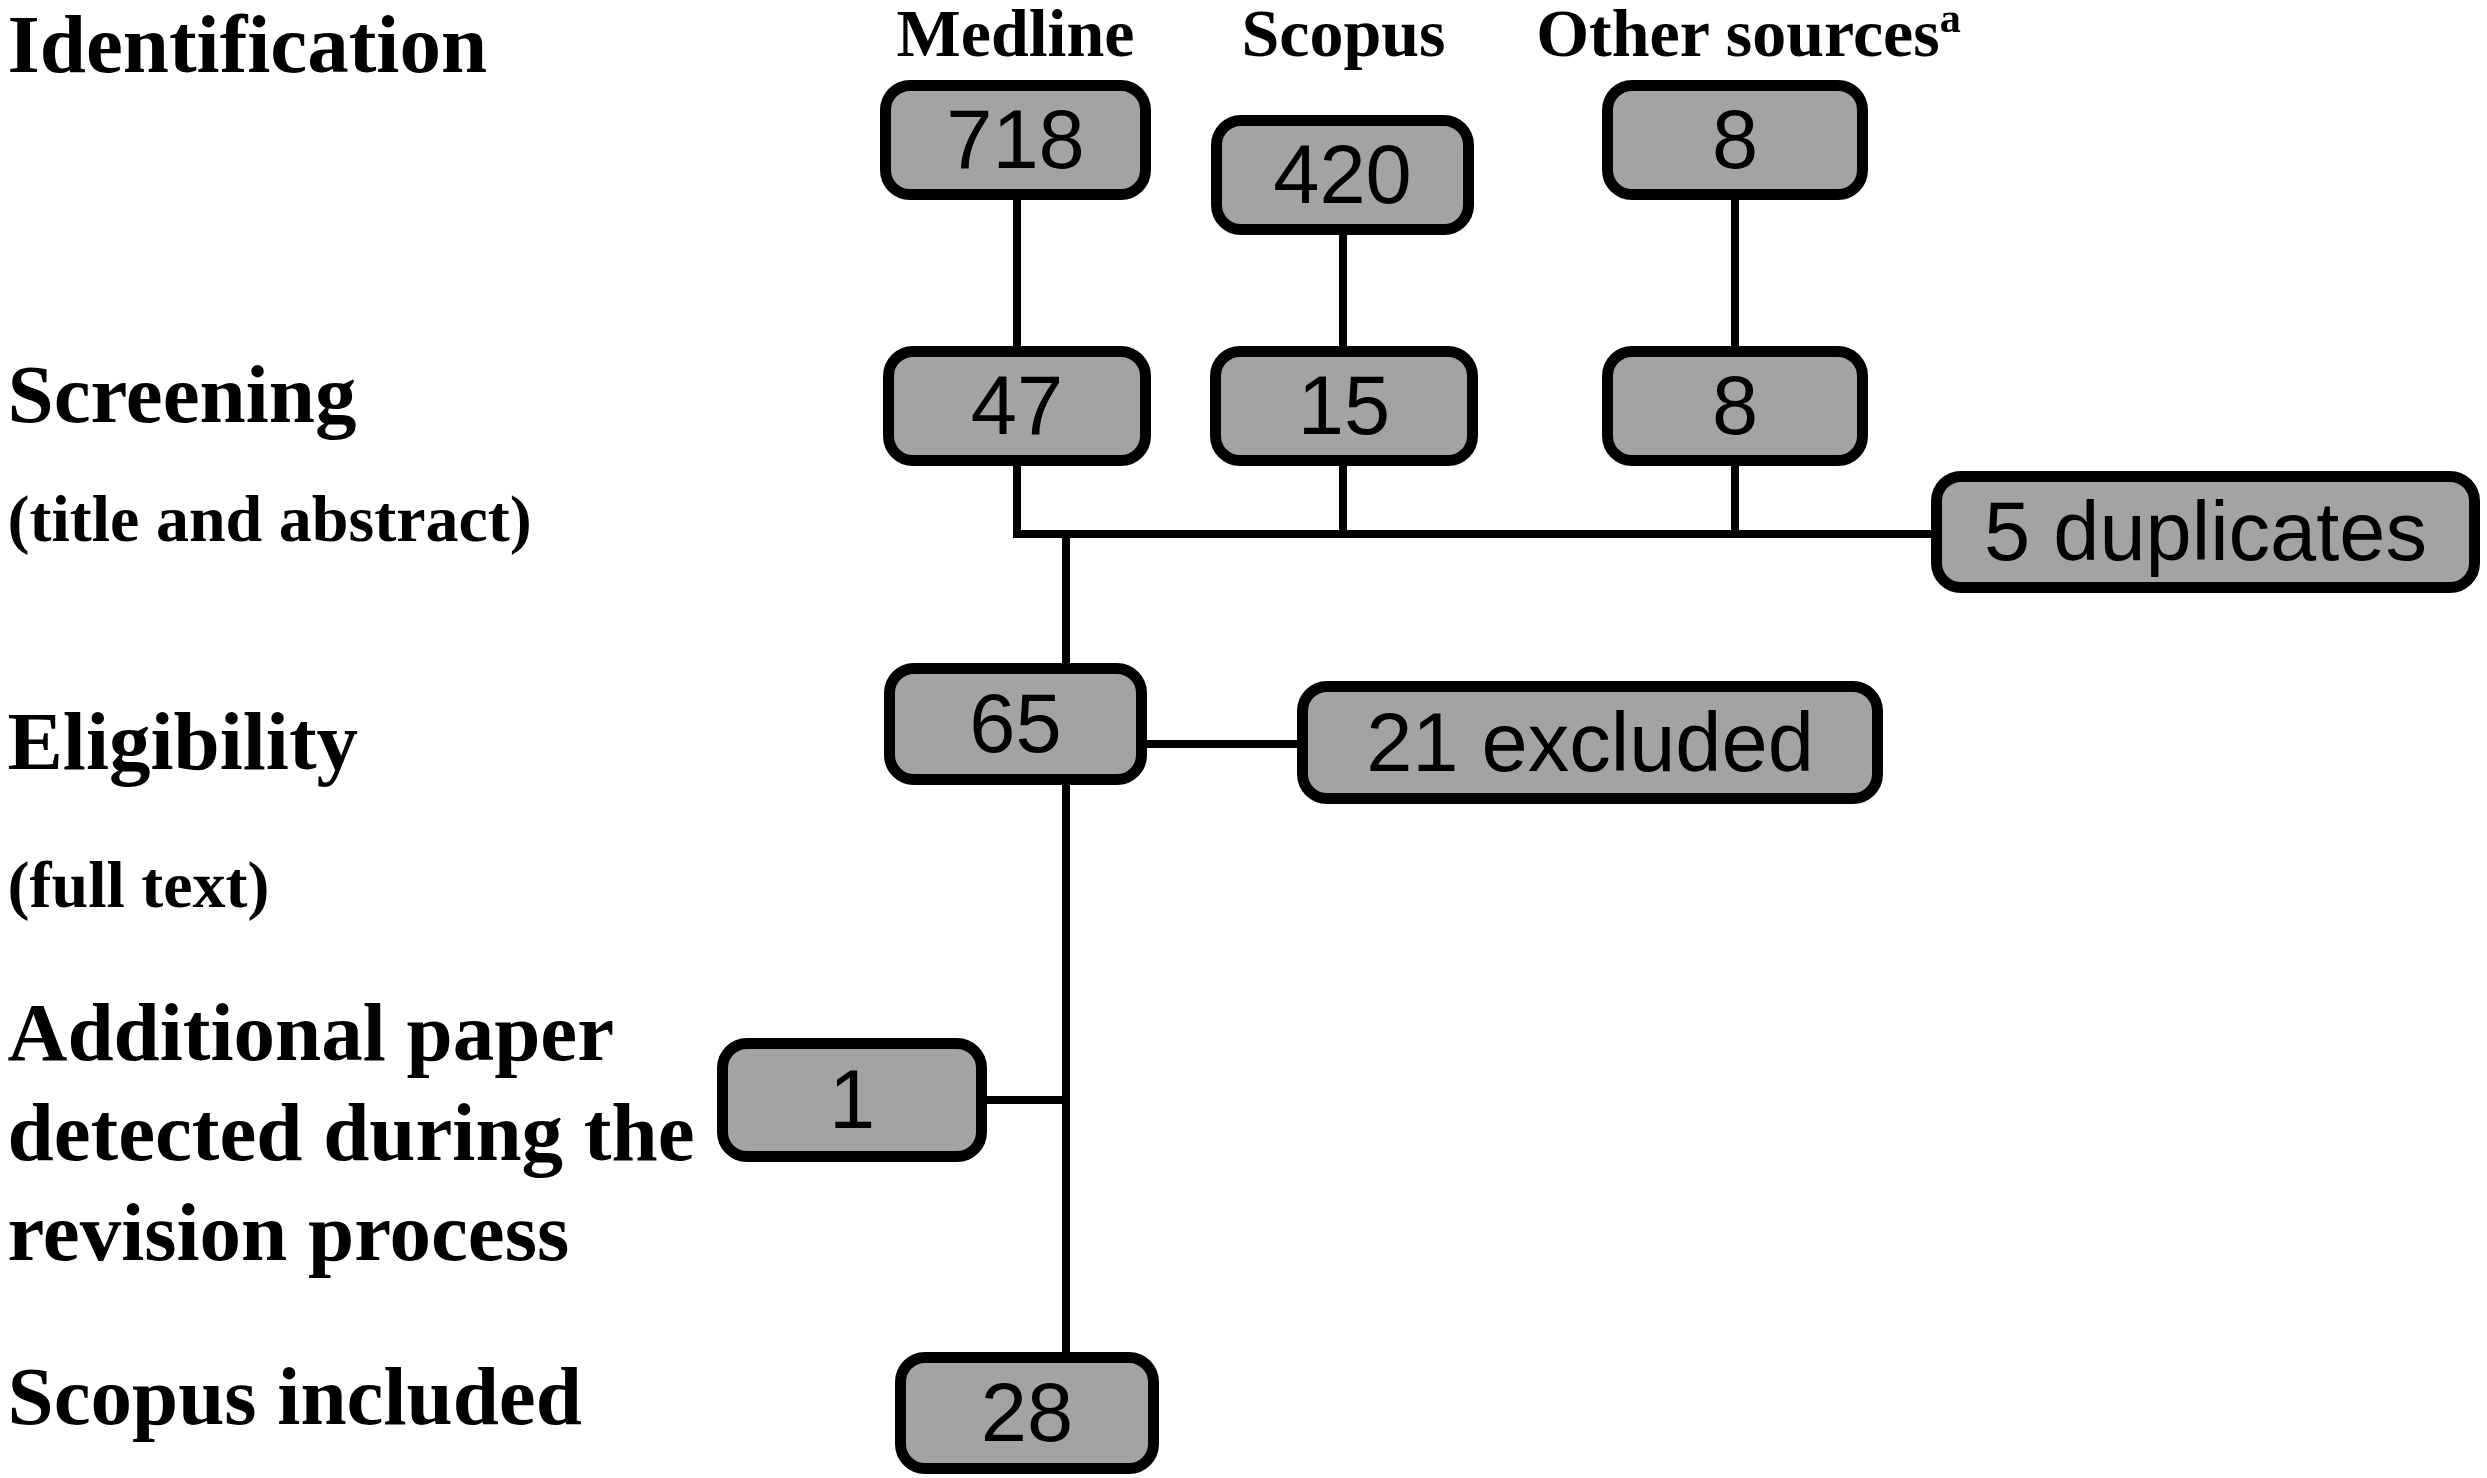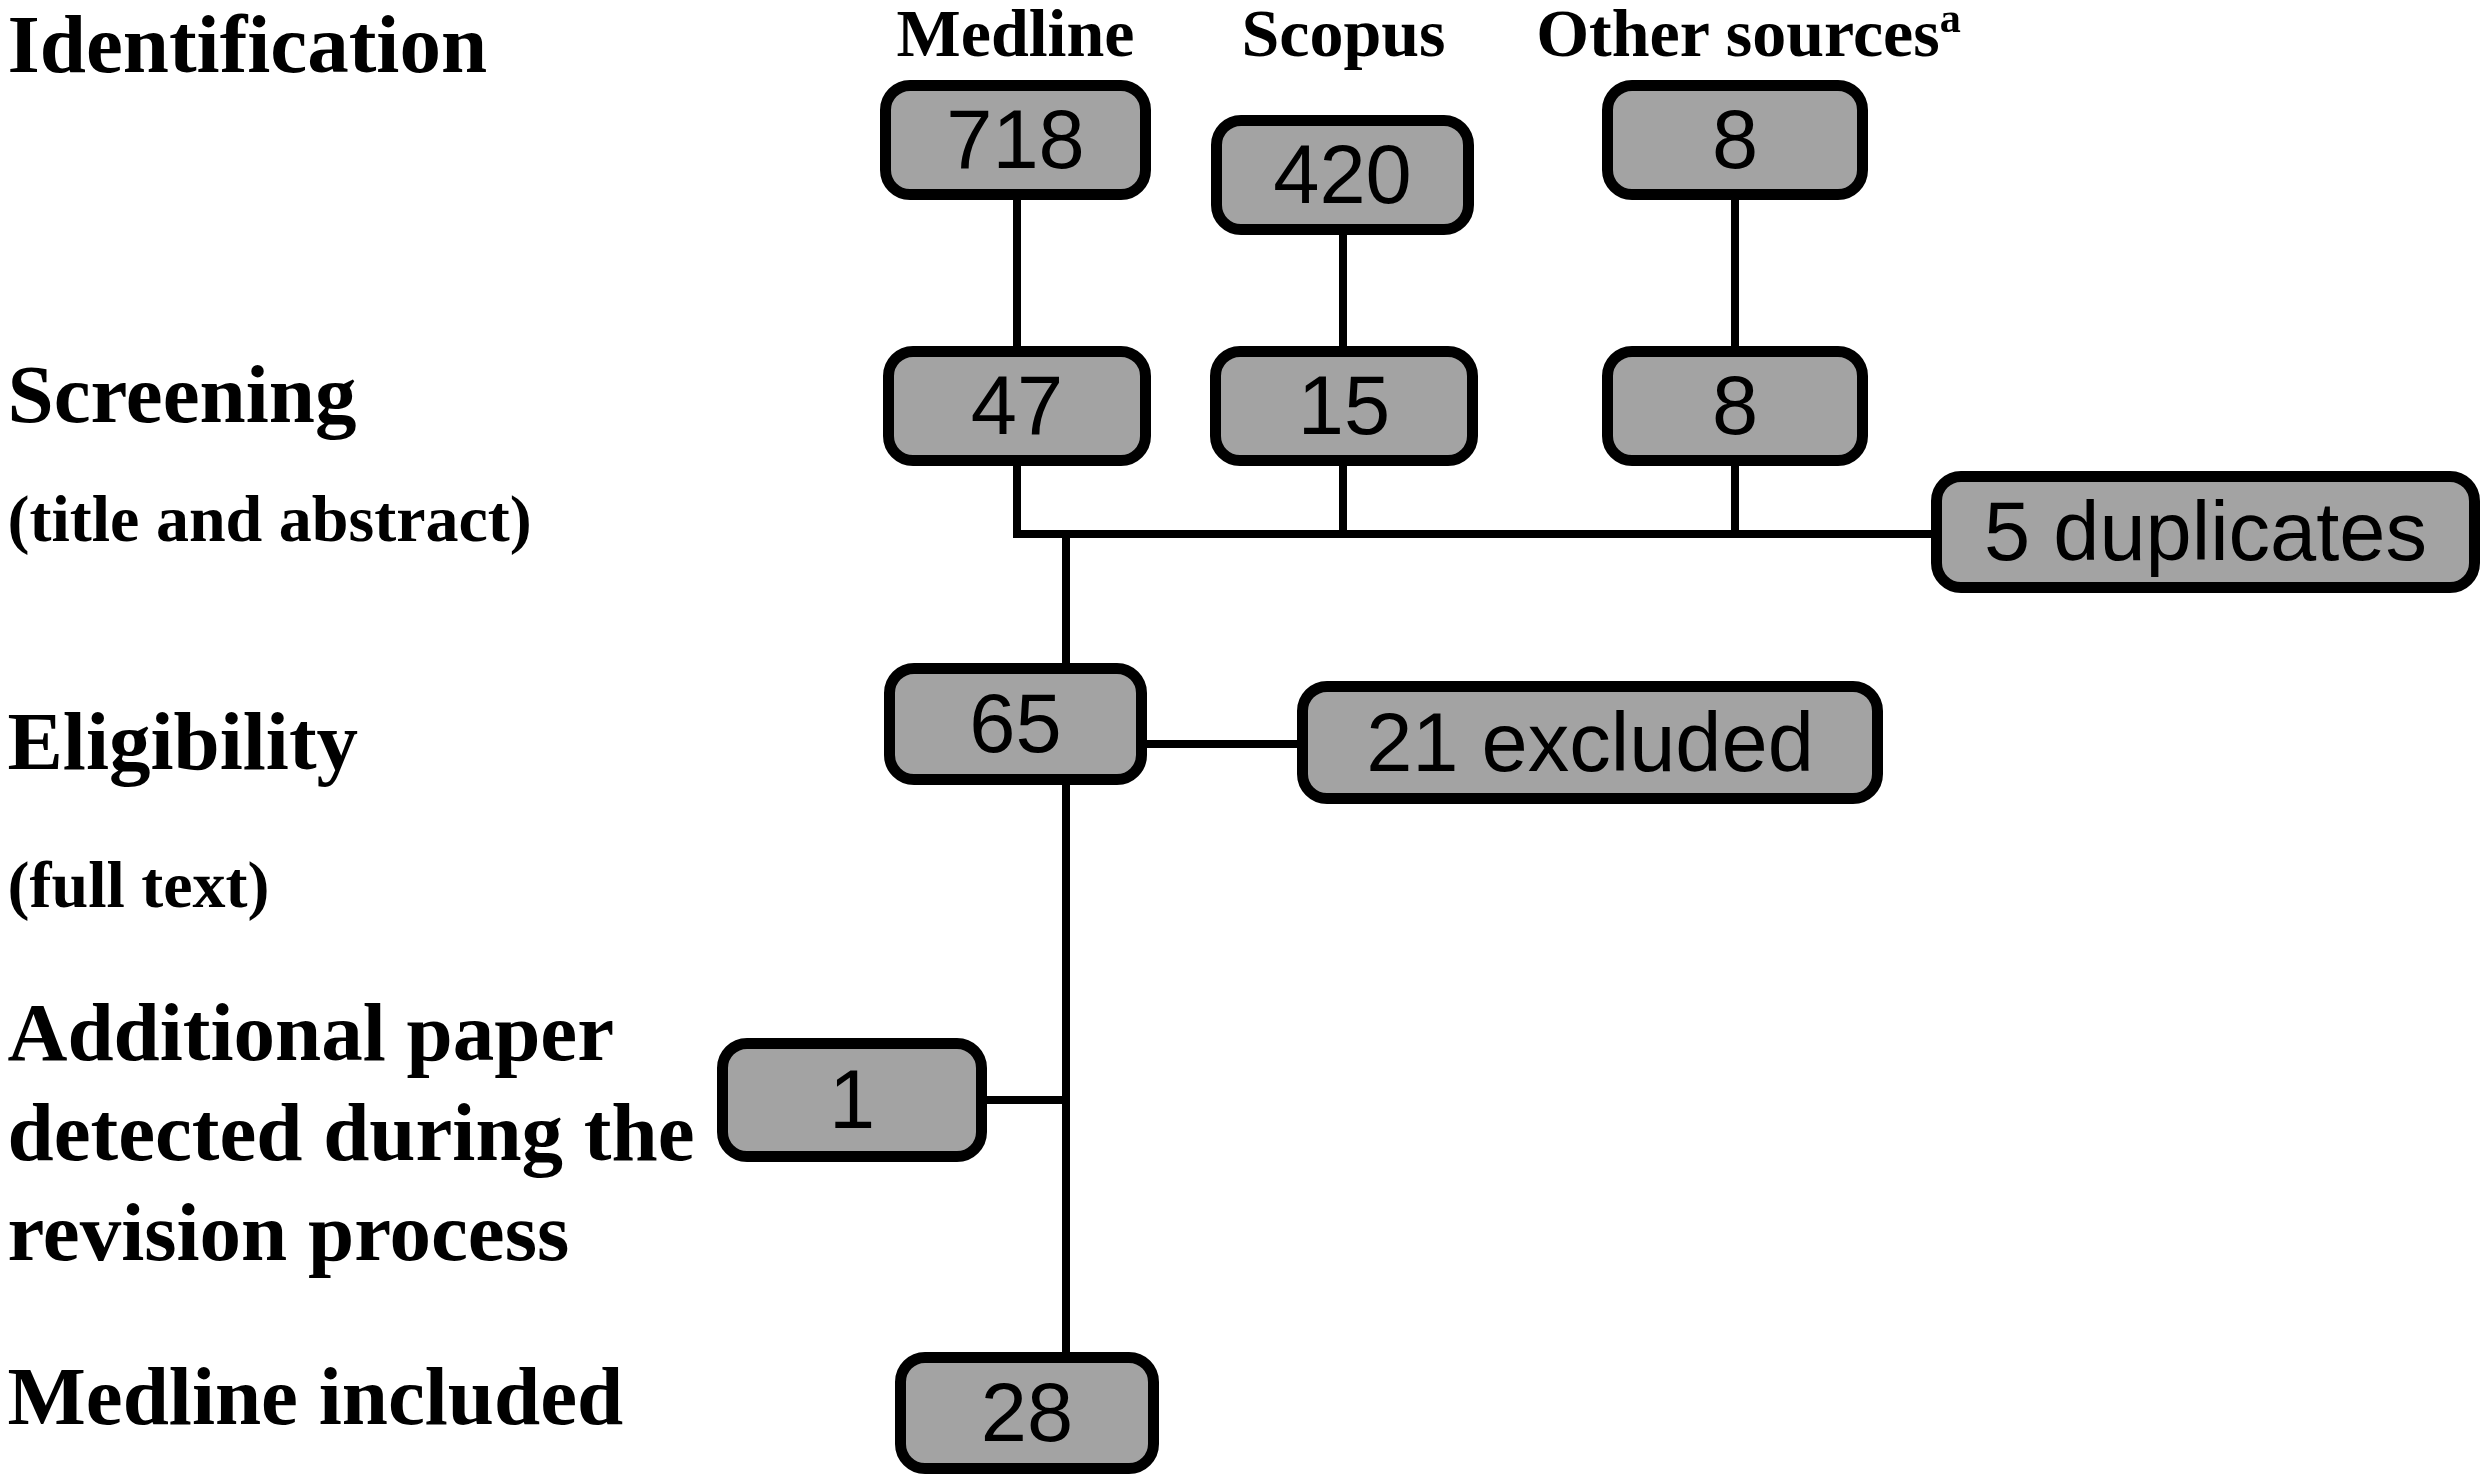--- a/index.html
+++ b/index.html
@@ -129,21 +129,21 @@
   <div class="stage stage-main" id="stage-identification">Identification</div>
   <div class="stage stage-main" id="stage-screening">Screening</div>
   <div class="stage stage-sub" id="stage-screening-sub">(title and abstract)</div>
   <div class="stage stage-main" id="stage-eligibility">Eligibility</div>
   <div class="stage stage-sub" id="stage-eligibility-sub">(full text)</div>
   <div class="stage stage-main" id="stage-additional">
     <div>Additional paper</div>
     <div>detected during the</div>
     <div>revision process</div>
   </div>
-  <div class="stage stage-main" id="stage-final">Medline included</div>
+  <div class="stage stage-main" id="stage-final">Scopus included</div>
 
   <div class="node" id="box-medline-identified">718</div>
   <div class="node" id="box-scopus-identified">420</div>
   <div class="node" id="box-other-identified">8</div>
 
   <div class="node" id="box-medline-screened">47</div>
   <div class="node" id="box-scopus-screened">15</div>
   <div class="node" id="box-other-screened">8</div>
 
   <div class="node" id="box-duplicates">5 duplicates</div>

